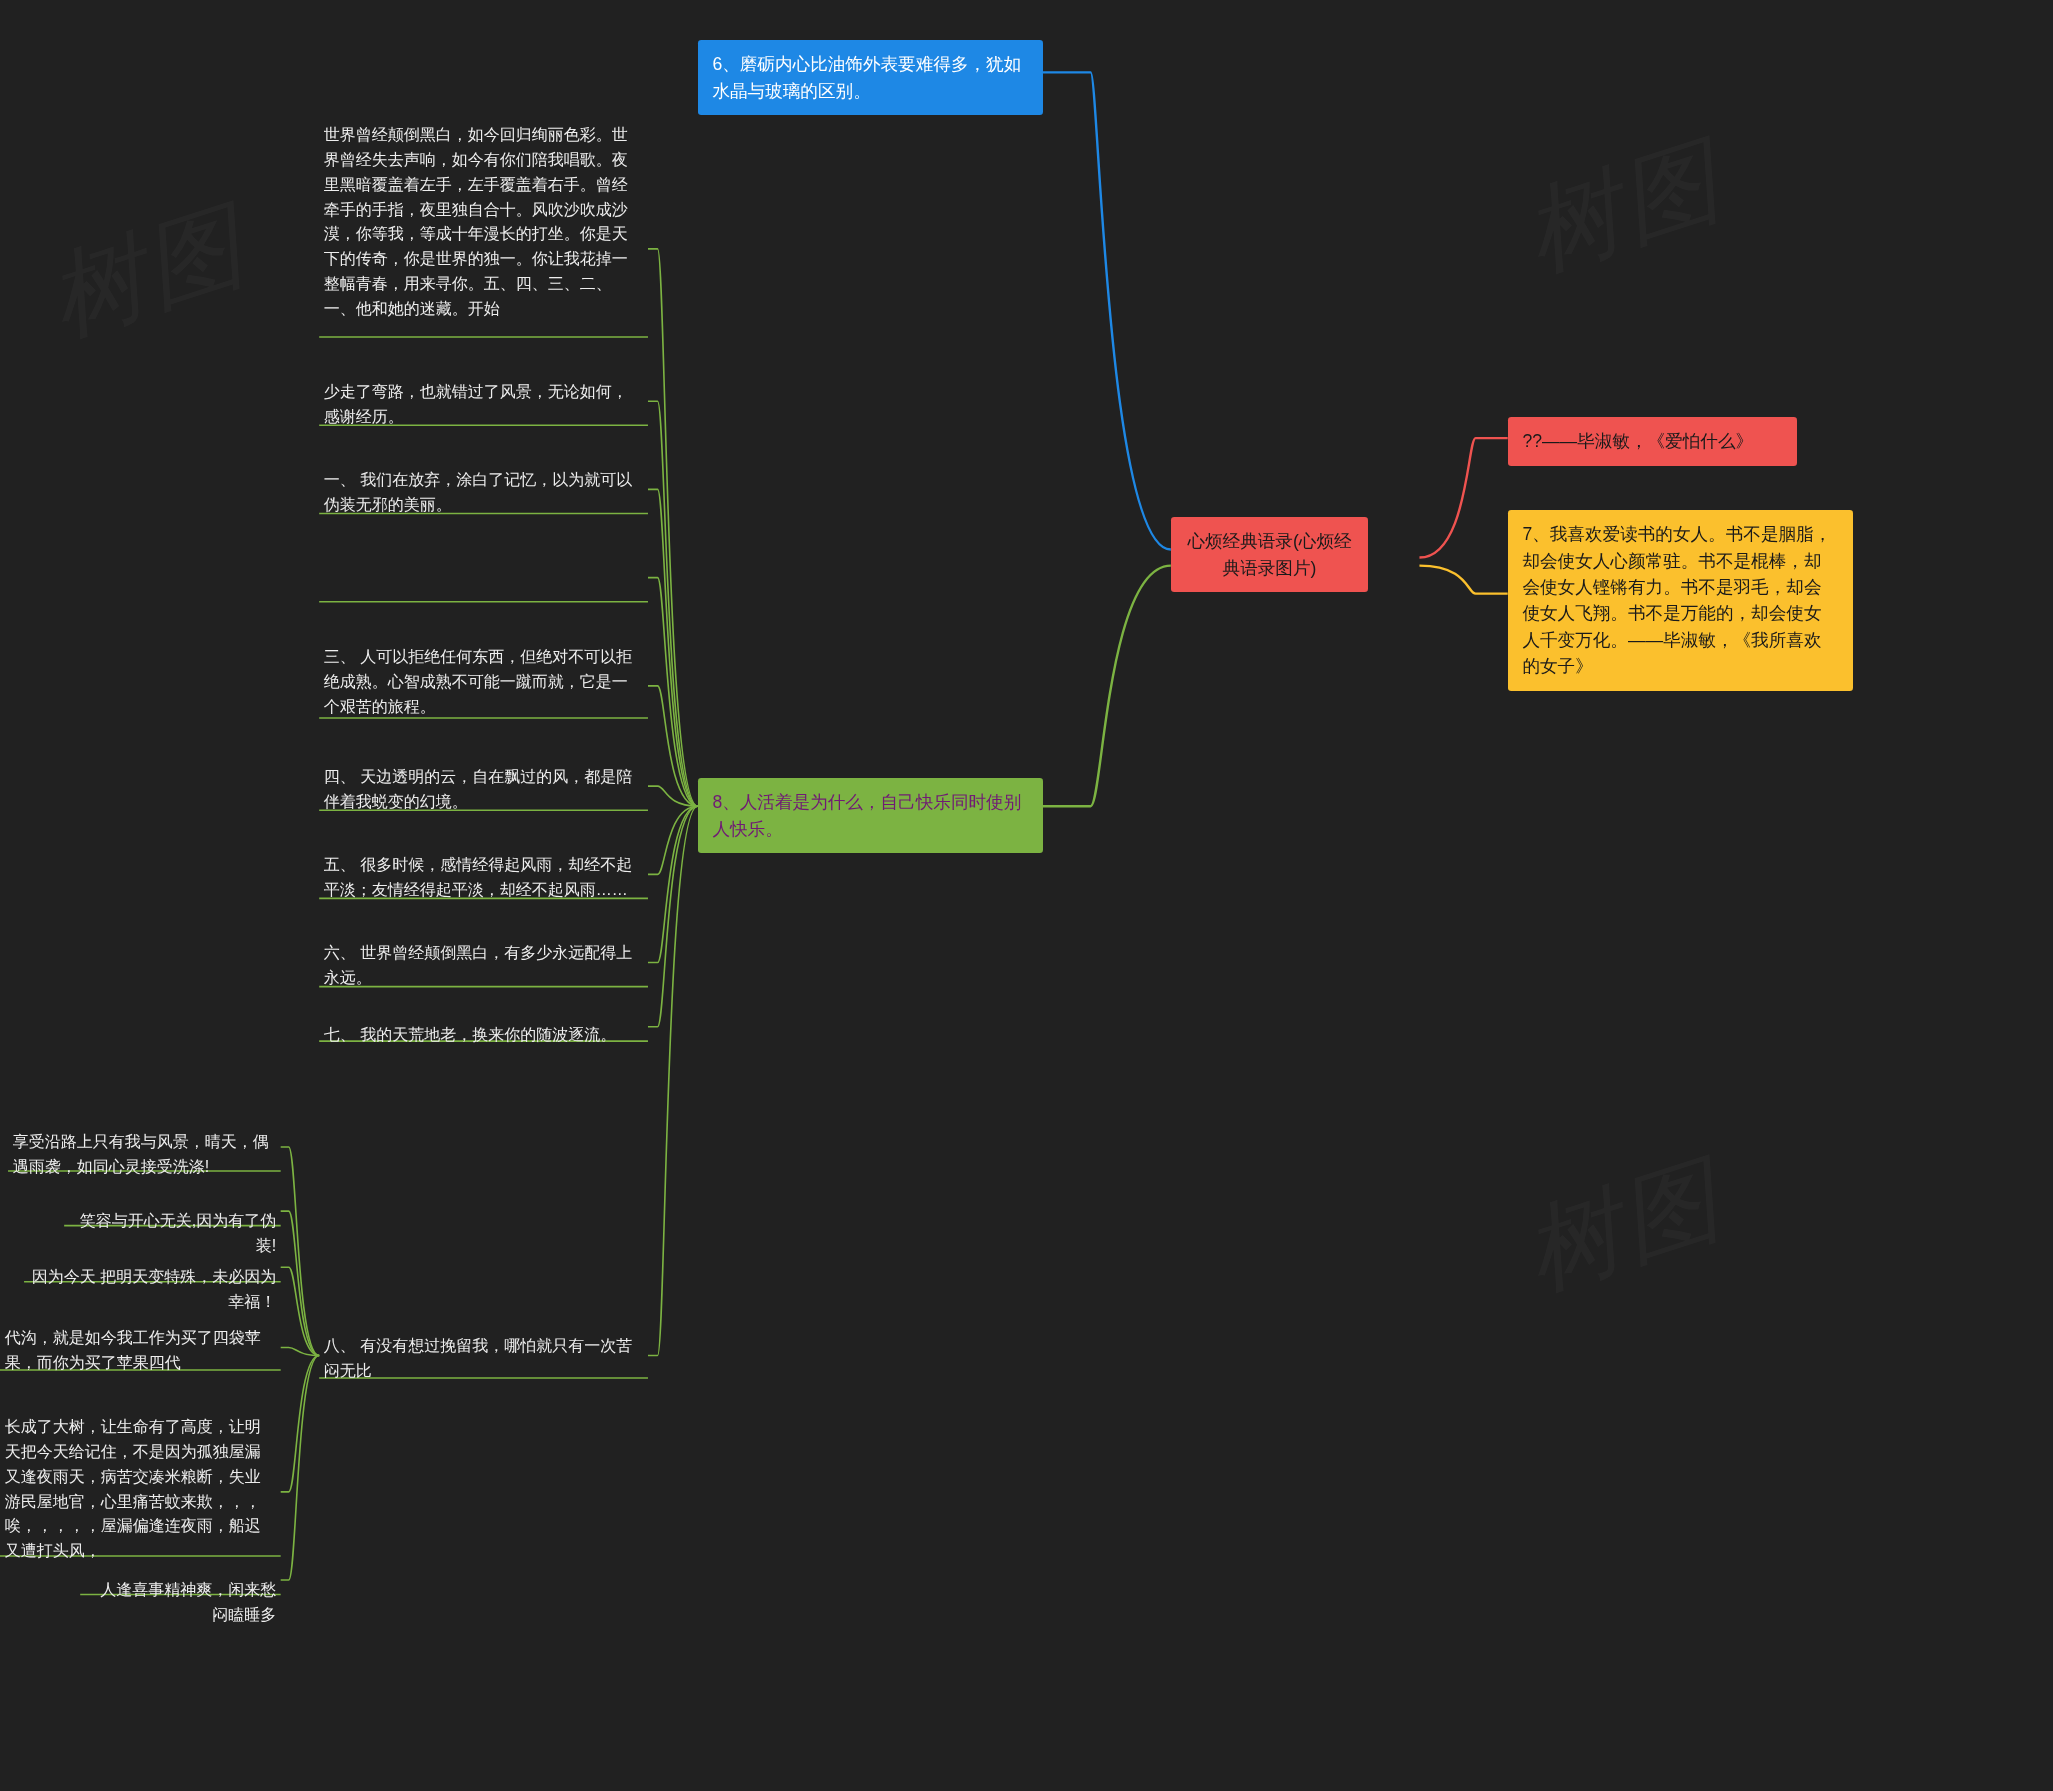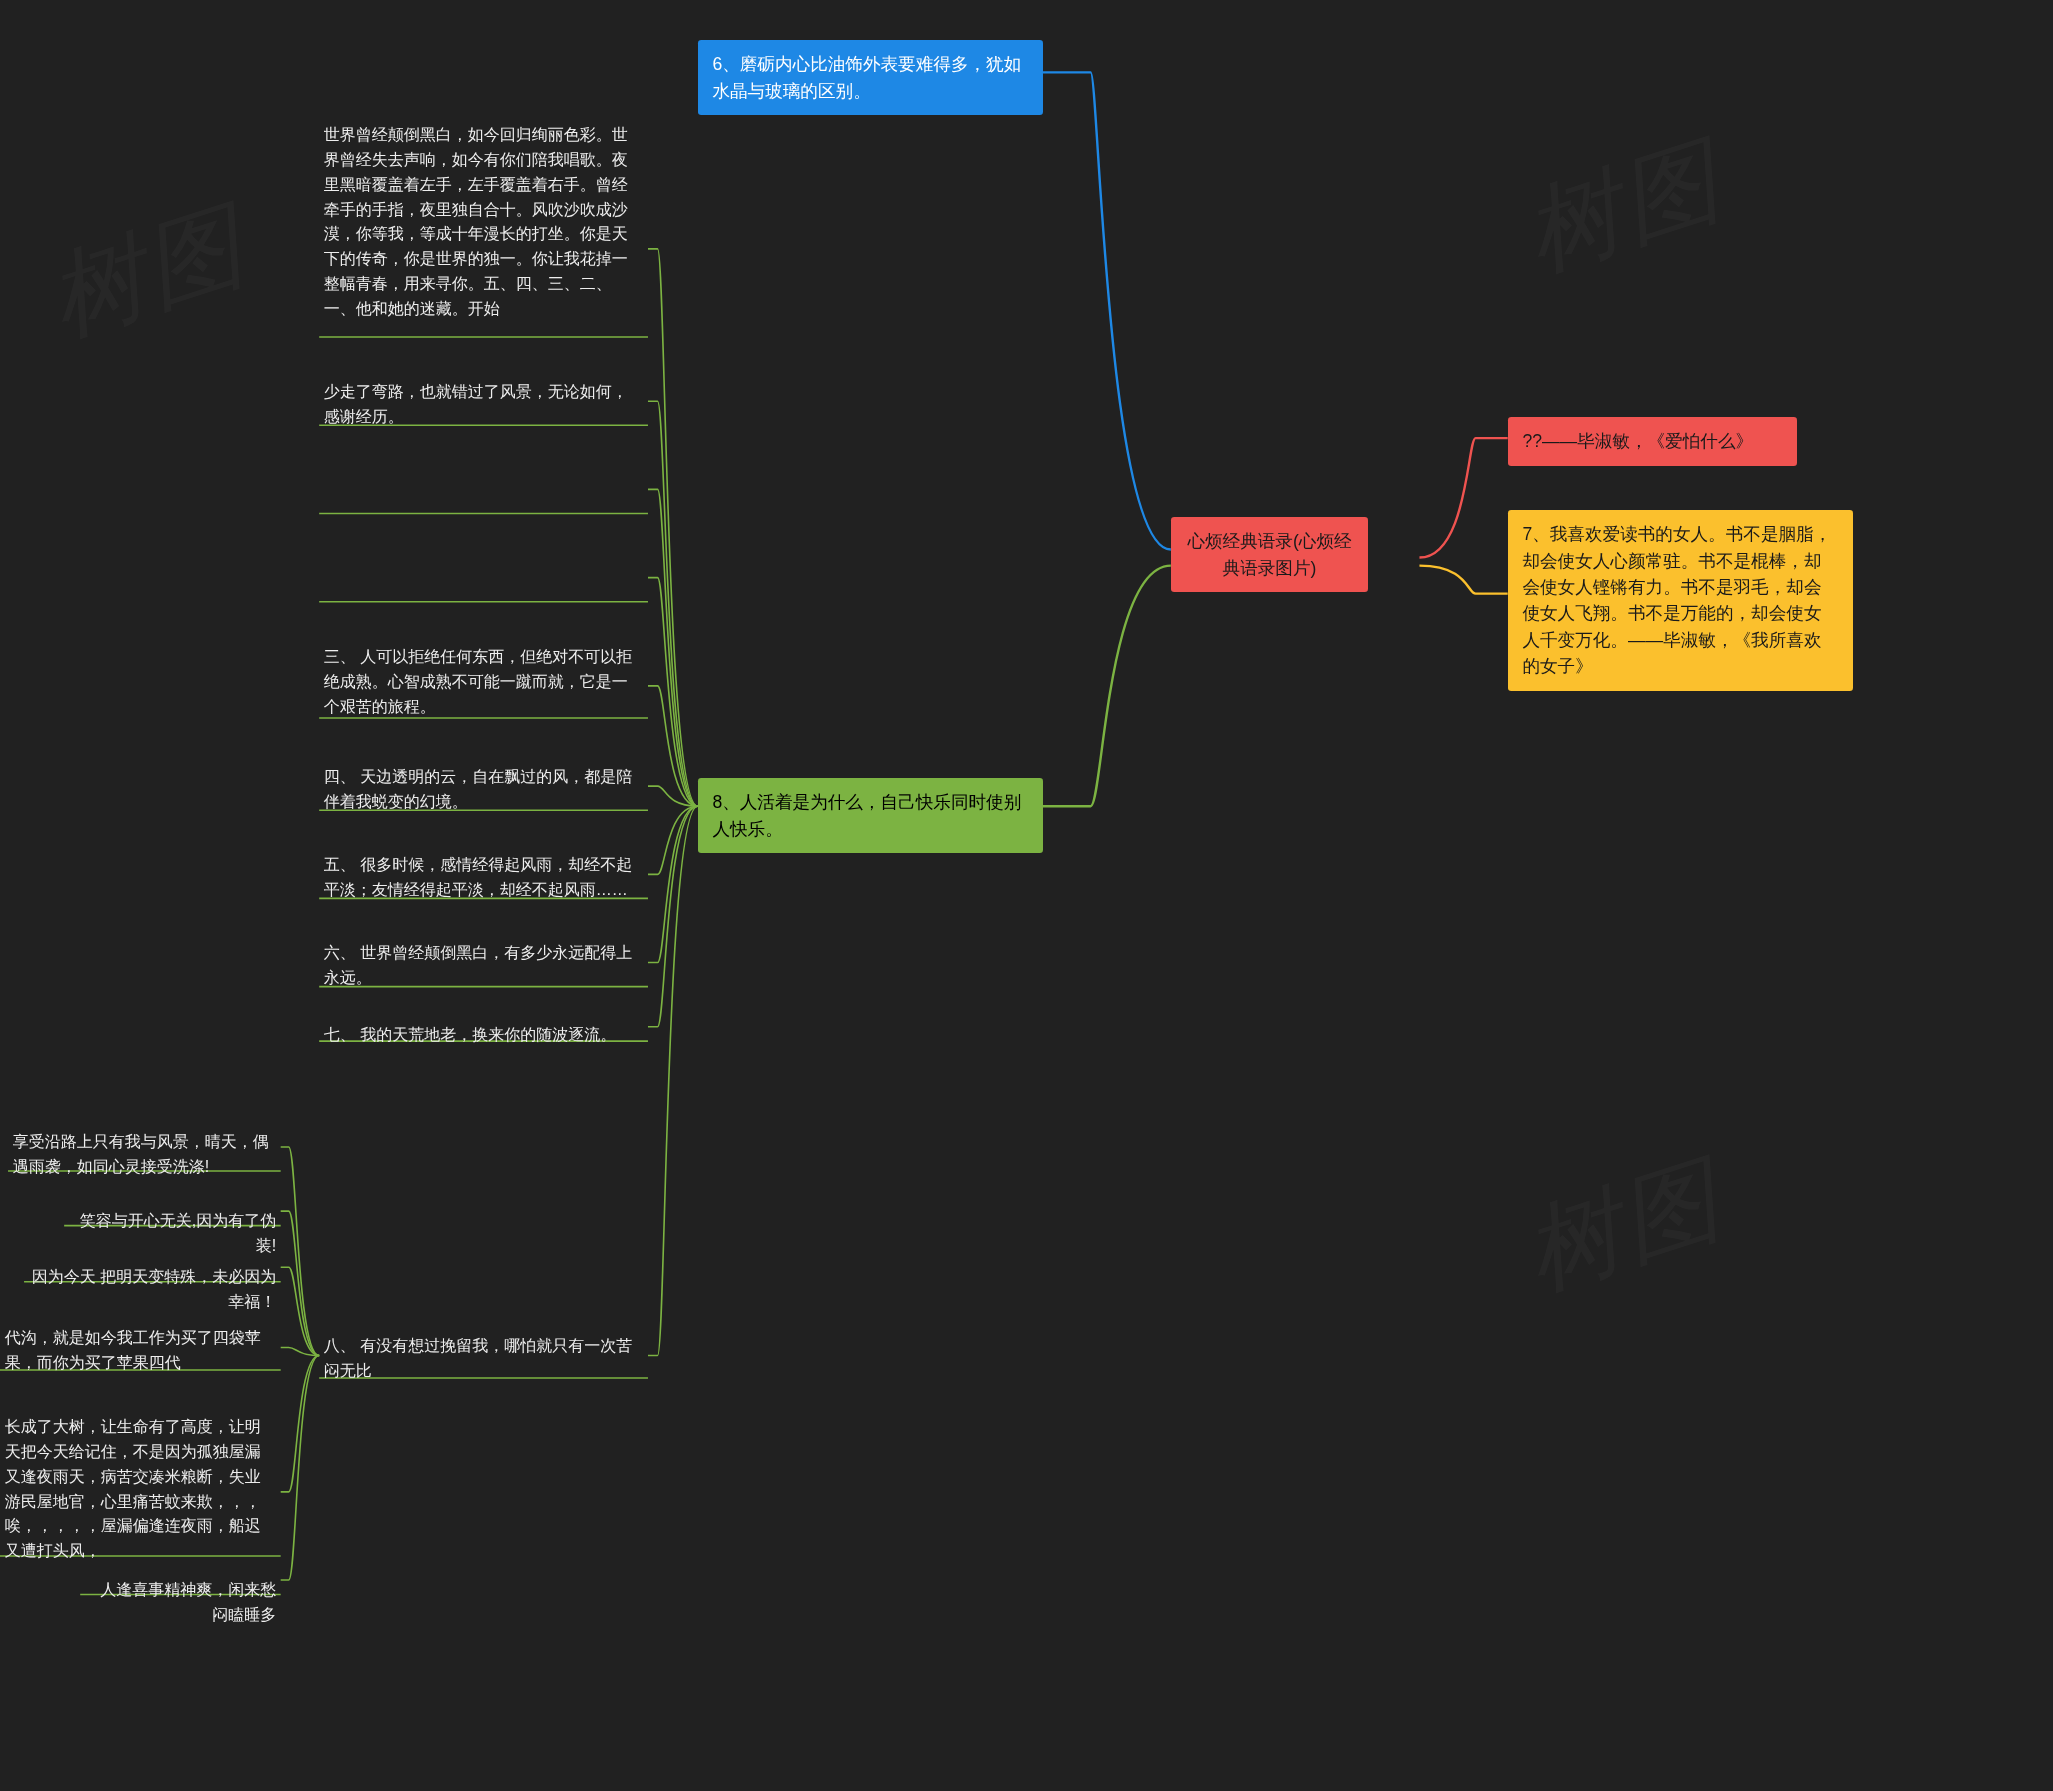--- a/index.html
+++ b/index.html
@@ -2,21 +2,21 @@
 <html style="font-size:13px"><head>
 <meta charset="utf-8">
 <style>
   * { box-sizing: border-box; margin: 0; padding: 0; }
   html, body { width: 2053px; height: 1792px; background: #212121; font-family: "Microsoft YaHei", Arial, sans-serif; overflow: hidden; }
   .canvas { position: relative; width: 2053px; height: 1792px; }
   svg.connectors { position: absolute; top: 0; left: 0; width: 2053px; height: 1792px; pointer-events: none; }
   .node { position: absolute; padding: 11.2px 14.4px; font-size: 17.6px; line-height: 1.5; border-radius: 3.2px; }
   .root { background: #ef5350; color: #1a1a1a; width: 197px; text-align: center; font-weight: 500; }
   .n6 { background: #1e88e5; color: #ffffff; width: 345px; }
-  .n8 { background: #7cb342; color: #000000; width: 345px; }
+  .n8 { background: #7cb342; color: #701a75; width: 345px; }
   .right1 { background: #ef5350; color: #1a1a1a; width: 289px; }
   .right2 { background: #fbc02d; color: #1a1a1a; width: 345px; }
   .leaf { position: absolute; color: #eeeeee; font-size: 16px; line-height: 1.55; padding: 3.2px 4.8px 8px 4.8px; width: 329px; margin-top: 8px; }
   .watermark { position: absolute; color: rgba(255,255,255,0.03); font-size: 96px; font-style: italic; font-weight: 300; letter-spacing: 3.2px; transform: rotate(-18deg); user-select: none; pointer-events: none; }
 </style>
 </head>
 <body>
 
 <div class="canvas">
 
@@ -87,20 +87,21 @@
   <div class="node right1" style="top:417px; left:1508px;">
     <span>??——毕淑敏，《爱怕什么》</span>
   </div>
 
   <div class="node right2" style="top:481px; left:1508px;margin-top:29px;">
     <span>7、我喜欢爱读书的女人。书不是胭脂，却会使女人心颜常驻。书不是棍棒，却会使女人铿锵有力。书不是羽毛，却会使女人飞翔。书不是万能的，却会使女人千变万化。——毕淑敏，《我所喜欢的女子》</span>
   </div>
 
   <div class="leaf" style="top:112px; left:319px;"><span>世界曾经颠倒黑白，如今回归绚丽色彩。世界曾经失去声响，如今有你们陪我唱歌。夜里黑暗覆盖着左手，左手覆盖着右手。曾经牵手的手指，夜里独自合十。风吹沙吹成沙漠，你等我，等成十年漫长的打坐。你是天下的传奇，你是世界的独一。你让我花掉一整幅青春，用来寻你。五、四、三、二、一、他和她的迷藏。开始</span></div>
   <div class="leaf" style="top:369px; left:319px;"><span>少走了弯路，也就错过了风景，无论如何，感谢经历。</span></div>
+  <div class="leaf" style="top:457px; left:319px;"><span>一、 我们在放弃，涂白了记忆，以为就可以伪装无邪的美丽。</span></div>
   <div class="leaf" style="top:634px; left:319px;"><span>三、 人可以拒绝任何东西，但绝对不可以拒绝成熟。心智成熟不可能一蹴而就，它是一个艰苦的旅程。</span></div>
   <div class="leaf" style="top:754px; left:319px;"><span>四、 天边透明的云，自在飘过的风，都是陪伴着我蜕变的幻境。</span></div>
   <div class="leaf" style="top:842px; left:319px;"><span>五、 很多时候，感情经得起风雨，却经不起平淡；友情经得起平淡，却经不起风雨……</span></div>
   <div class="leaf" style="top:930px; left:319px;"><span>六、 世界曾经颠倒黑白，有多少永远配得上永远。</span></div>
   <div class="leaf" style="top:1012px; left:319px;"><span>七、 我的天荒地老，换来你的随波逐流。</span></div>
 
   <div class="leaf" style="top:1323px; left:319px;"><span>八、 有没有想过挽留我，哪怕就只有一次苦闷无比</span></div>
 
   <div class="leaf" style="top:1119px; left:8px; width:273px;"><span>享受沿路上只有我与风景，晴天，偶遇雨袭，如同心灵接受洗涤!</span></div>
   <div class="leaf" style="top:1198px; left:64px; width:217px; text-align:right;"><span>笑容与开心无关,因为有了伪装!</span></div>

